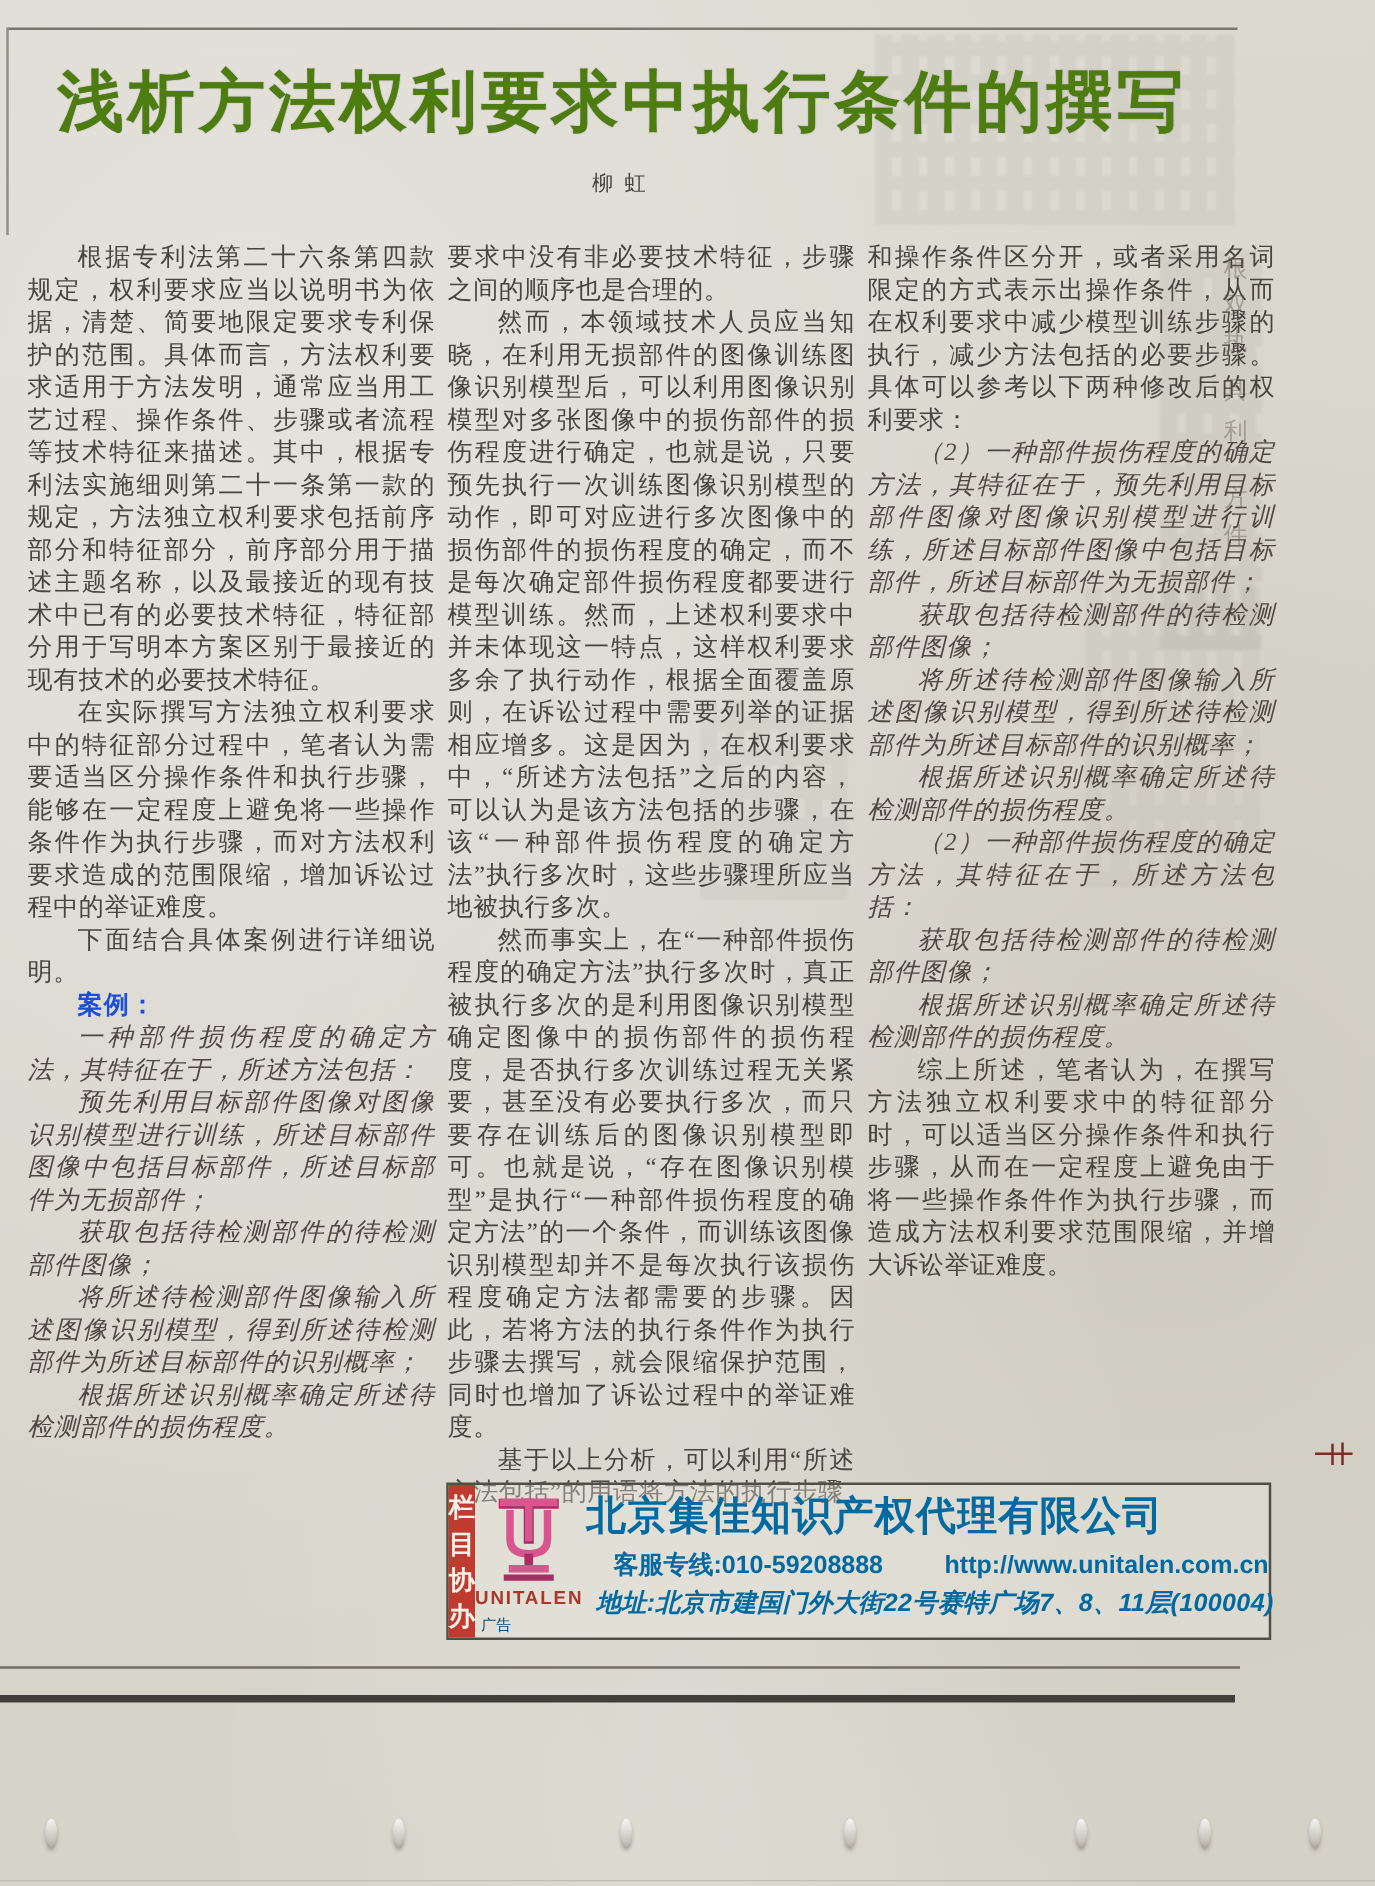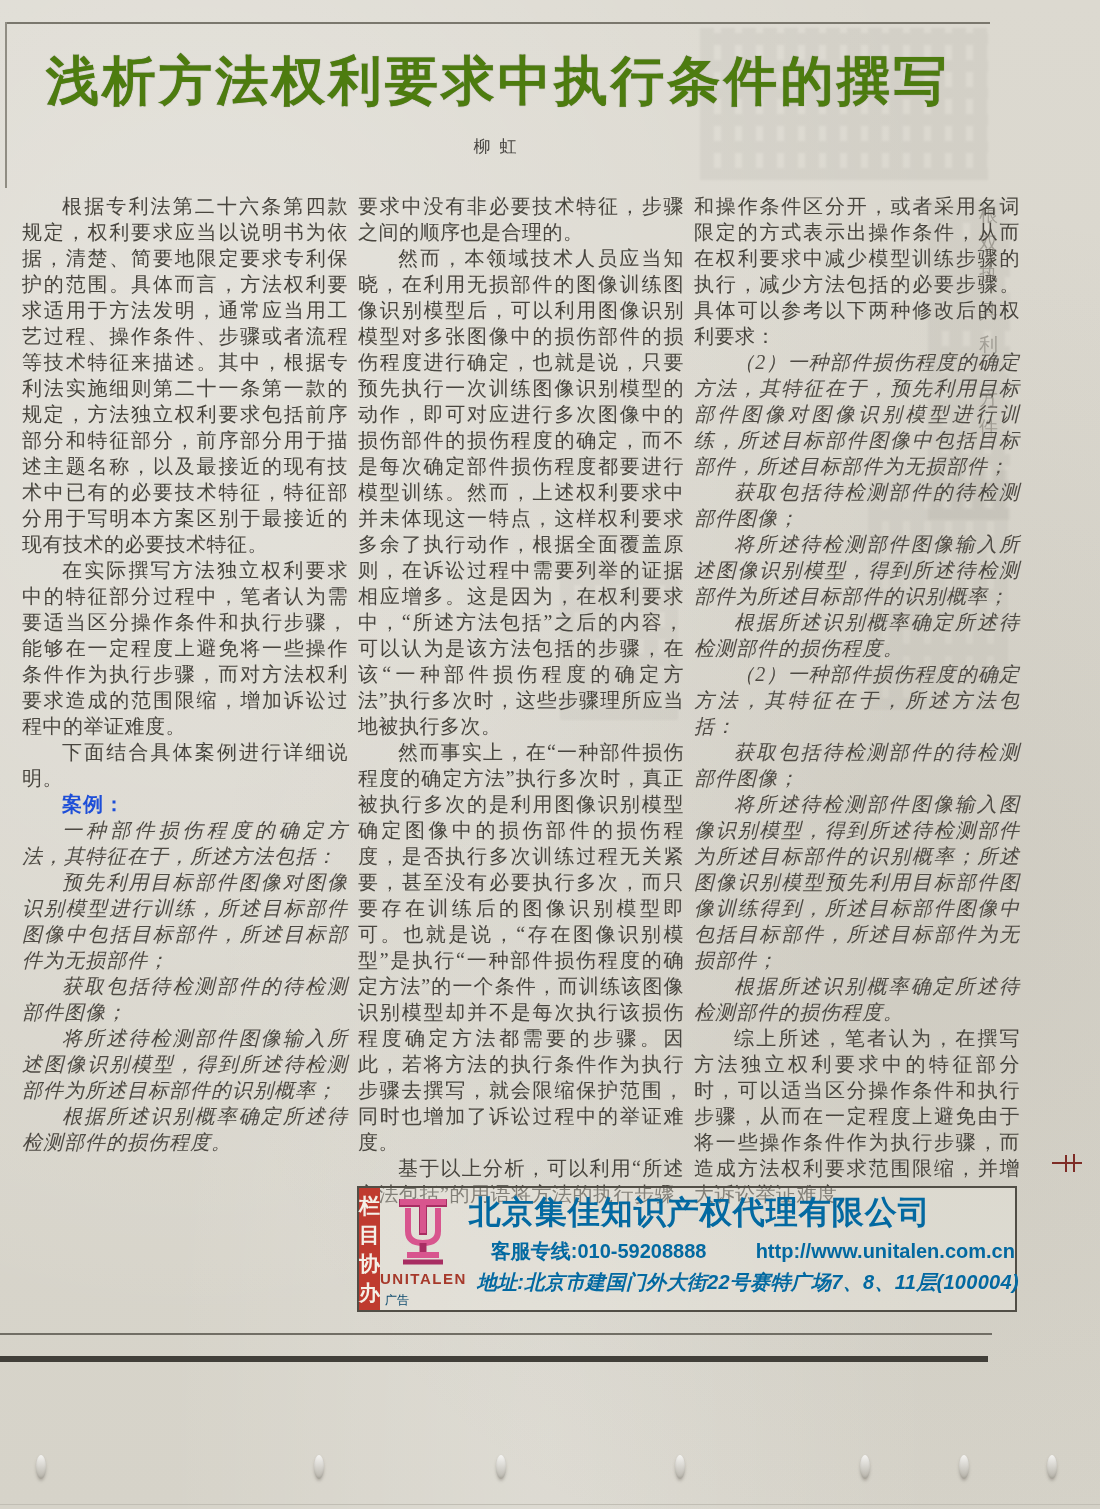--- a/index.html
+++ b/index.html
@@ -142,21 +142,20 @@
 </div>
 
 <div class="abs col" id="col3">
   <p class="noindent">和操作条件区分开，或者采用名词限定的方式表示出操作条件，从而在权利要求中减少模型训练步骤的执行，减少方法包括的必要步骤。具体可以参考以下两种修改后的权利要求：</p>
   <p class="kai">（2）一种部件损伤程度的确定方法，其特征在于，预先利用目标部件图像对图像识别模型进行训练，所述目标部件图像中包括目标部件，所述目标部件为无损部件；</p>
   <p class="kai">获取包括待检测部件的待检测部件图像；</p>
   <p class="kai">将所述待检测部件图像输入所述图像识别模型，得到所述待检测部件为所述目标部件的识别概率；</p>
   <p class="kai">根据所述识别概率确定所述待检测部件的损伤程度。</p>
   <p class="kai">（2）一种部件损伤程度的确定方法，其特征在于，所述方法包括：</p>
   <p class="kai">获取包括待检测部件的待检测部件图像；</p>
-  <p class="kai">将所述待检测部件图像输入图像识别模型，得到所述待检测部件为所述目标部件的识别概率；所述图像识别模型预先利用目标部件图像训练得到，所述目标部件图像中包括目标部件，所述目标部件为无损部件；</p>
   <p class="kai">根据所述识别概率确定所述待检测部件的损伤程度。</p>
   <p>综上所述，笔者认为，在撰写方法独立权利要求中的特征部分时，可以适当区分操作条件和执行步骤，从而在一定程度上避免由于将一些操作条件作为执行步骤，而造成方法权利要求范围限缩，并增大诉讼举证难度。</p>
 </div>
 
 <div class="abs ad">
   <div class="ad-strip">
     <span>栏</span>
     <span>目</span>
     <span>协</span>
     <span>办</span>

